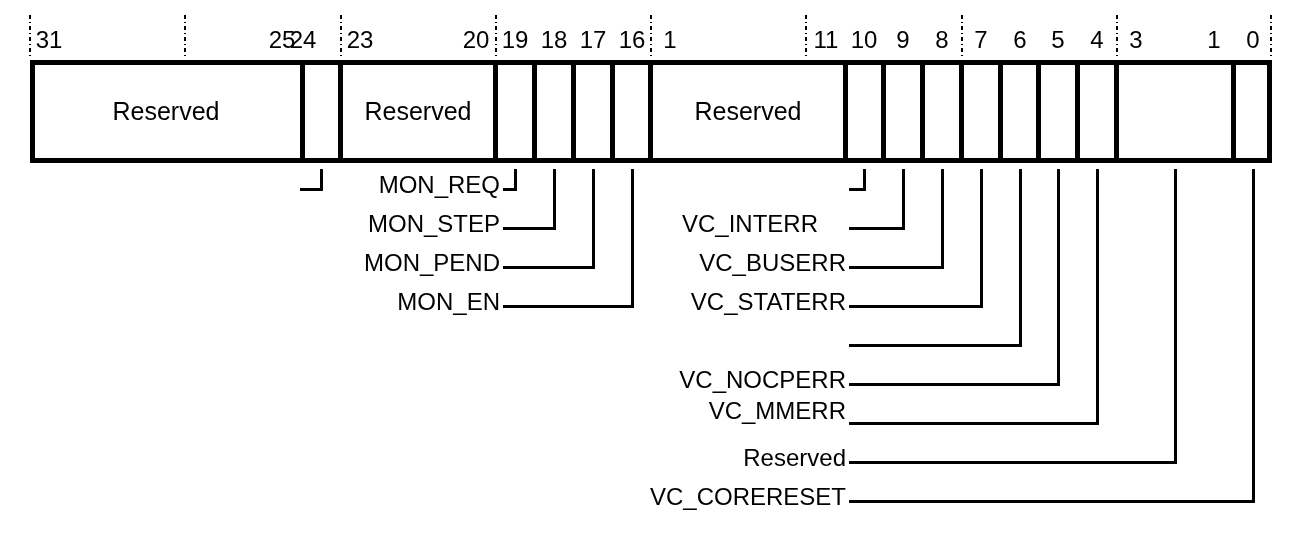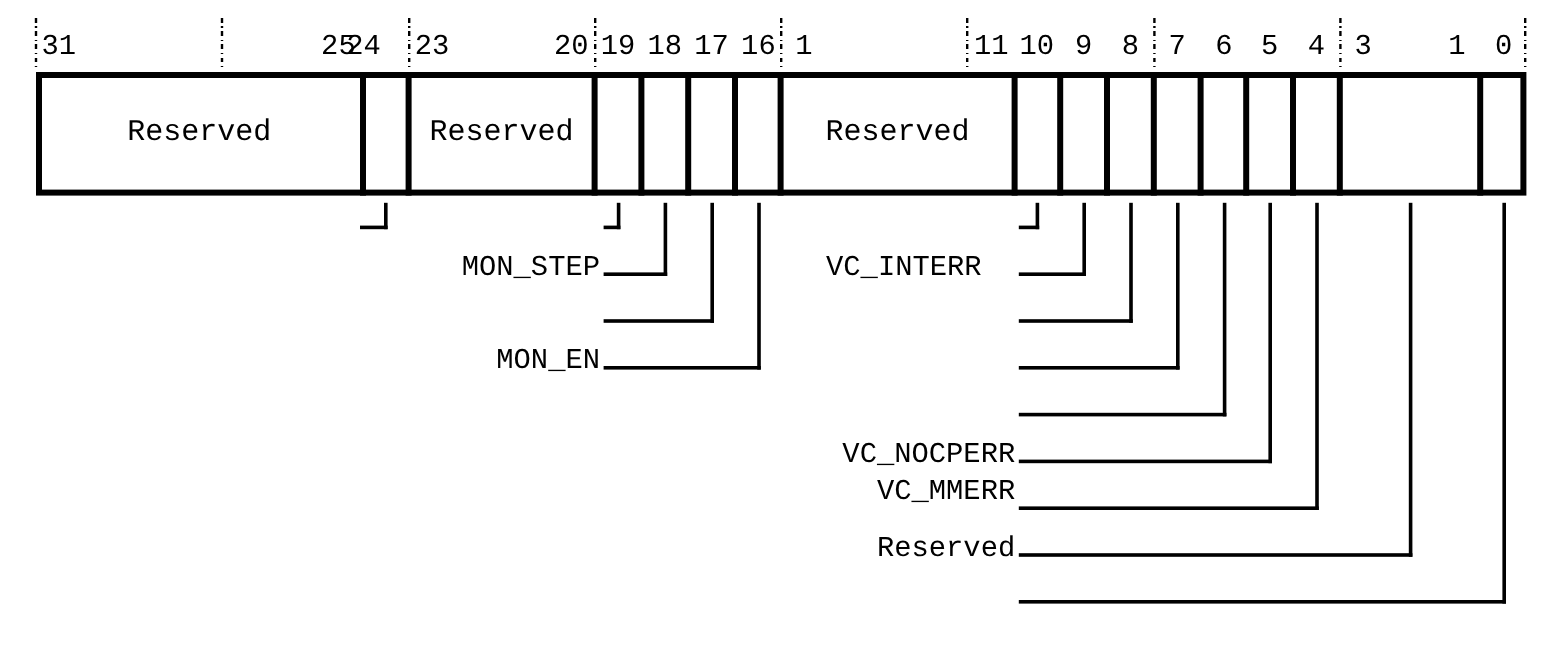--- a/index.html
+++ b/index.html
@@ -1,20 +1,20 @@
 <!DOCTYPE html>
 <html><head>
 <meta charset="utf-8">
 <style>
   html,body{margin:0;padding:0;background:#fff;}
   #canvas{
     position:relative;
     width:1306px;height:538px;
     background:#ffffff;
-    font-family:Liberation Mono, monospace;
+    font-family:Liberation Sans, sans-serif;
     color:#000;
     overflow:hidden;
   }
   .abs{position:absolute;}
   .bitnum{
     width:56px;margin-left:-28px;
     top:27px;height:26px;line-height:26px;
     text-align:center;font-size:24px;white-space:nowrap;
   }
   .tick{
@@ -94,58 +94,63 @@
   <div class="abs divider" style="left:1114px"></div>
   <div class="abs divider" style="left:1231px"></div>
 
   <div class="abs fieldlabel" style="left:166px">Reserved</div>
   <div class="abs fieldlabel" style="left:418px">Reserved</div>
   <div class="abs fieldlabel" style="left:748px">Reserved</div>
 
   <div class="abs hline" style="left:300px;top:188px;width:23px"></div>
   <div class="abs vline" style="left:320px;top:169px;height:22px"></div>
 
+  <div class="abs callout" style="left:140px;width:360px;top:172px">MON_REQ</div>
   <div class="abs hline" style="left:503px;top:188px;width:14px"></div>
   <div class="abs vline" style="left:514px;top:169px;height:22px"></div>
 
   <div class="abs callout" style="left:140px;width:360px;top:211px">MON_STEP</div>
   <div class="abs hline" style="left:503px;top:227px;width:53px"></div>
   <div class="abs vline" style="left:553px;top:169px;height:61px"></div>
 
+  <div class="abs callout" style="left:140px;width:360px;top:250px">MON_PEND</div>
   <div class="abs hline" style="left:503px;top:266px;width:92px"></div>
   <div class="abs vline" style="left:592px;top:169px;height:100px"></div>
 
   <div class="abs callout" style="left:140px;width:360px;top:289px">MON_EN</div>
   <div class="abs hline" style="left:503px;top:305px;width:131px"></div>
   <div class="abs vline" style="left:631px;top:169px;height:139px"></div>
 
   <div class="abs hline" style="left:849px;top:188px;width:17px"></div>
   <div class="abs vline" style="left:863px;top:169px;height:22px"></div>
 
   <div class="abs callout" style="left:532px;width:286px;top:211px">VC_INTERR</div>
   <div class="abs hline" style="left:849px;top:227px;width:56px"></div>
   <div class="abs vline" style="left:902px;top:169px;height:61px"></div>
 
+  <div class="abs callout" style="left:560px;width:286px;top:250px">VC_BUSERR</div>
   <div class="abs hline" style="left:849px;top:266px;width:95px"></div>
   <div class="abs vline" style="left:941px;top:169px;height:100px"></div>
 
+  <div class="abs callout" style="left:560px;width:286px;top:289px">VC_STATERR</div>
   <div class="abs hline" style="left:849px;top:305px;width:134px"></div>
   <div class="abs vline" style="left:980px;top:169px;height:139px"></div>
 
   <div class="abs hline" style="left:849px;top:344px;width:173px"></div>
   <div class="abs vline" style="left:1019px;top:169px;height:178px"></div>
 
   <div class="abs callout" style="left:560px;width:286px;top:367px">VC_NOCPERR</div>
   <div class="abs hline" style="left:849px;top:383px;width:211px"></div>
   <div class="abs vline" style="left:1057px;top:169px;height:217px"></div>
 
   <div class="abs callout" style="left:560px;width:286px;top:398px">VC_MMERR</div>
   <div class="abs hline" style="left:849px;top:422px;width:250px"></div>
   <div class="abs vline" style="left:1096px;top:169px;height:256px"></div>
 
   <div class="abs callout" style="left:560px;width:286px;top:445px">Reserved</div>
   <div class="abs hline" style="left:849px;top:461px;width:328px"></div>
   <div class="abs vline" style="left:1174px;top:169px;height:295px"></div>
 
+  <div class="abs callout" style="left:560px;width:286px;top:484px">VC_CORERESET</div>
   <div class="abs hline" style="left:849px;top:500px;width:406px"></div>
   <div class="abs vline" style="left:1252px;top:169px;height:334px"></div>
 
 </div>
 
 </body></html>

